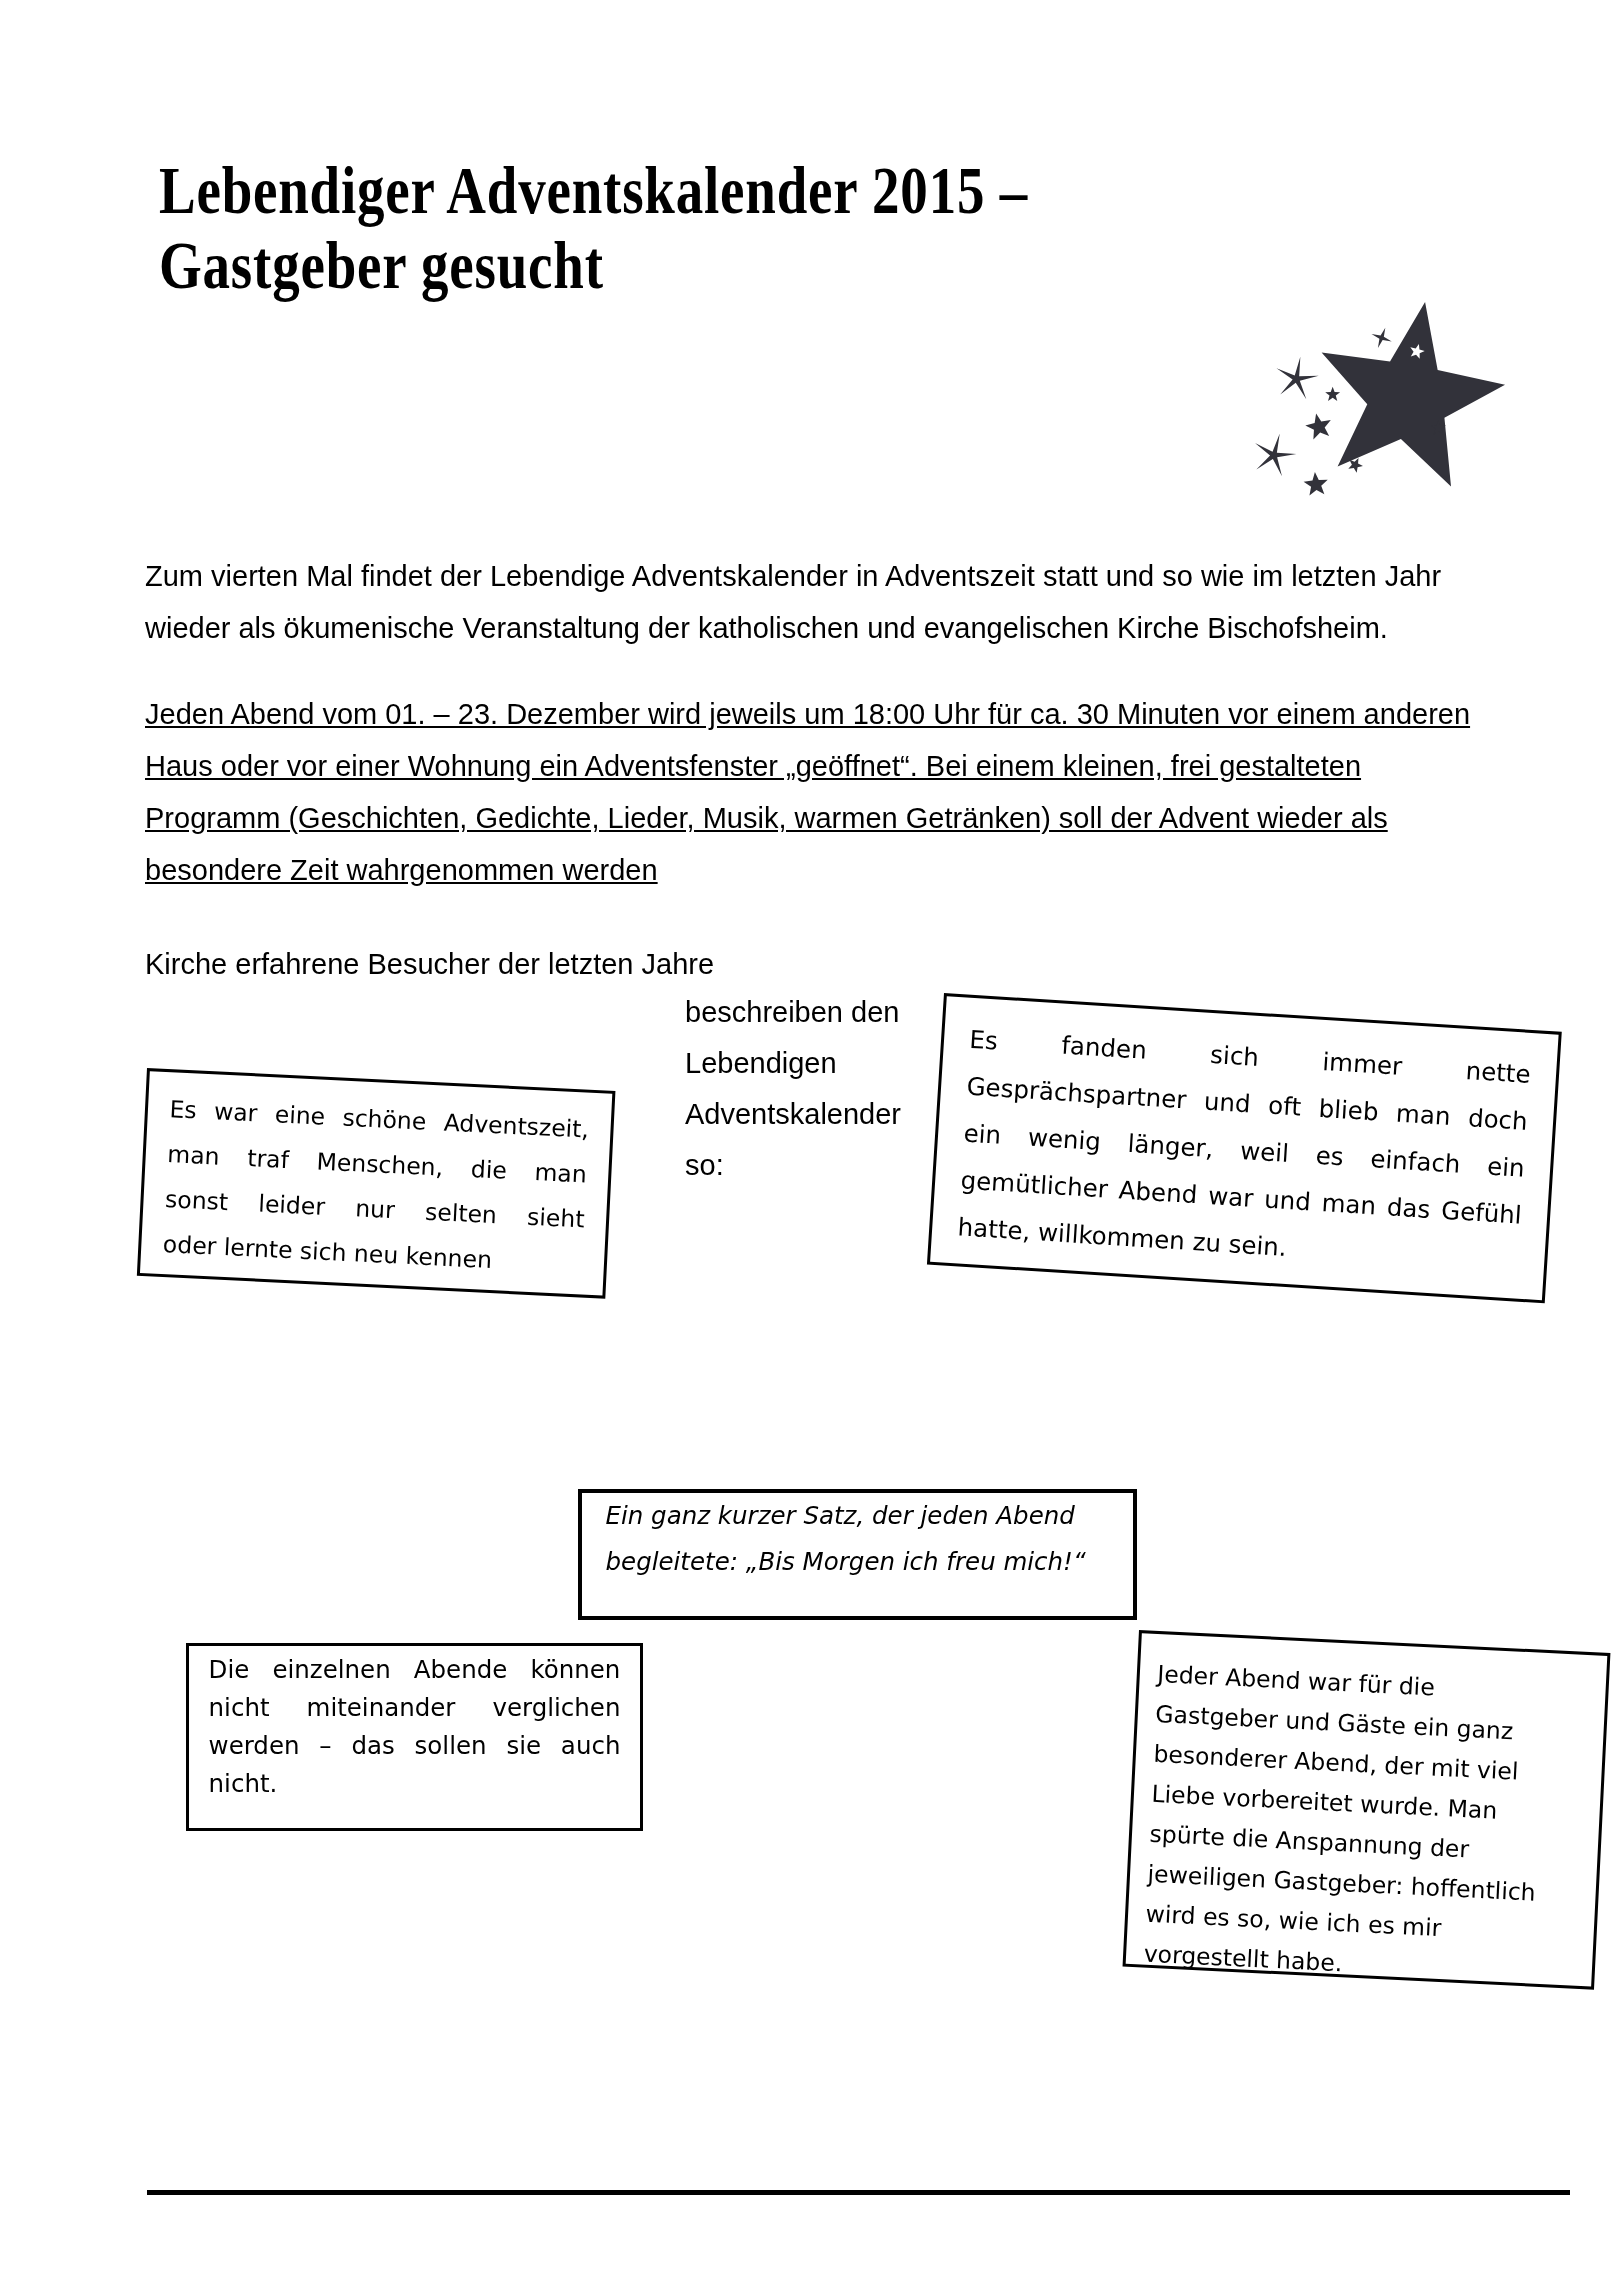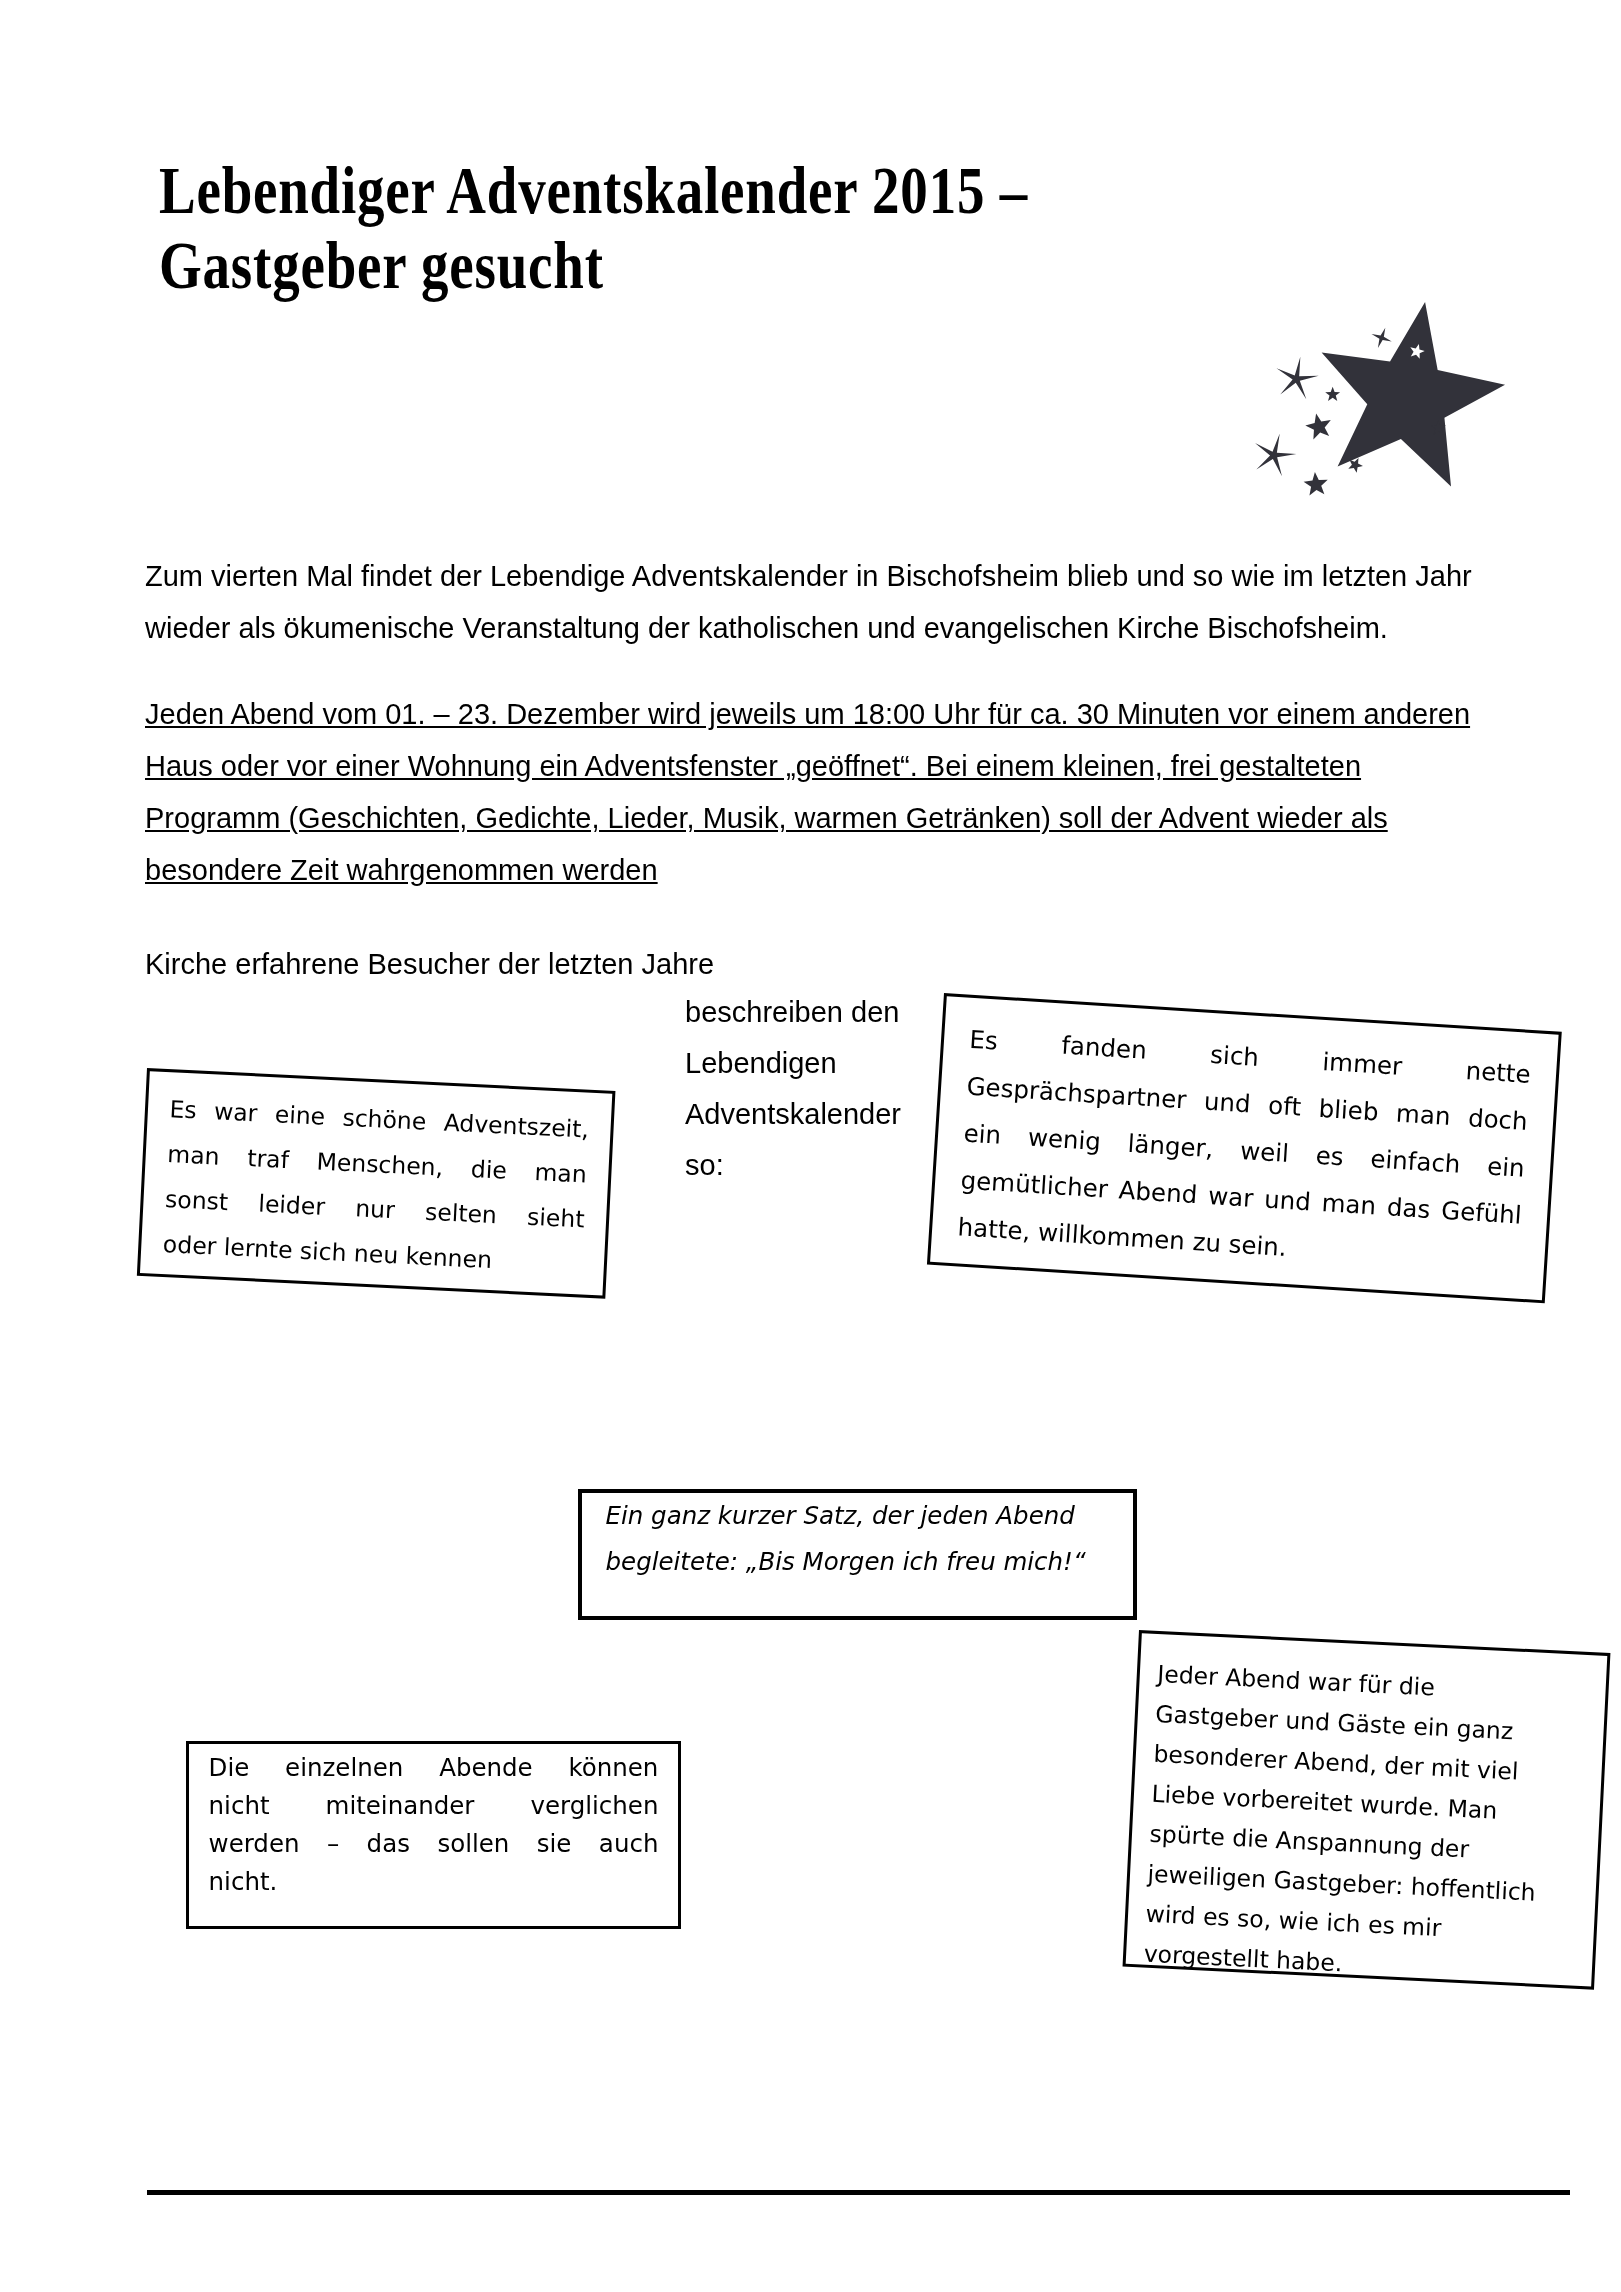--- a/index.html
+++ b/index.html
@@ -34,21 +34,21 @@
   .qpre  { white-space:pre; }
 
   #quote1 { left:147px;  top:1068px; width:469px; height:208px;
             padding:14.7px 21.6px; font-size:23.5px; line-height:45px;
             transform:rotate(2.8deg); transform-origin:left top; }
   #quote2 { left:944px;  top:993px; width:619px; height:272px;
             padding:17.6px 25.5px; font-size:24.5px; line-height:47px;
             transform:rotate(3.6deg); transform-origin:left top; }
   #quote3 { left:578px;  top:1489px; width:559px; height:131px; border-width:4.9px;
             padding:0 23.5px; font-size:24.5px; line-height:46px;font-style:italic; }
-  #quote4 { left:186px;  top:1741px; width:495px; height:188px;
+  #quote4 { left:186px;  top:1643px; width:457px; height:188px;
             padding:4.9px 19.6px; font-size:24.5px; line-height:38px; }
   #quote5 { left:1139px; top:1630px; width:472px; height:337px;
             padding:19.6px 9.8px 0 17.6px; font-size:23.5px; line-height:40px;
             transform:rotate(2.8deg); transform-origin:left top; overflow:visible; }
 
   .star-canvas { position:absolute; left:1215px; top:279px; }
   .footer-rule { position:absolute; left:147px; top:2190px; width:1423px; height:4.9px; background:#000; }
 </style>
 </head>
 <body>
@@ -75,21 +75,21 @@
       <use href="#spark5" transform="translate(60,180) rotate(15) scale(23)"></use>
       <use href="#star5" transform="translate(143,190) rotate(25) scale(8)"></use>
       <use href="#star5" transform="translate(103,210) rotate(-5) scale(13)"></use>
       <use href="#star5" transform="translate(228,152) scale(8)"></use>
     </g>
     <g>
       <use href="#star5" transform="translate(206,74) rotate(15) scale(8)" fill="#ffffff"></use>
     </g>
   </svg>
 
-  <p class="bodytext" id="para1">Zum vierten Mal findet der Lebendige Adventskalender in Bischofsheim blieb und so wie im letzten Jahr
+  <p class="bodytext" id="para1">Zum vierten Mal findet der Lebendige Adventskalender in Adventszeit statt und so wie im letzten Jahr
 wieder als ökumenische Veranstaltung der katholischen und evangelischen Kirche Bischofsheim.</p>
 
   <p class="bodytext" id="para2">Jeden Abend vom 01. – 23. Dezember wird jeweils um 18:00 Uhr für ca. 30 Minuten vor einem anderen
 Haus oder vor einer Wohnung ein Adventsfenster „geöffnet“. Bei einem kleinen, frei gestalteten
 Programm (Geschichten, Gedichte, Lieder, Musik, warmen Getränken) soll der Advent wieder als
 besondere Zeit wahrgenommen werden</p>
 
   <p class="bodytext" id="para3">Kirche erfahrene Besucher der letzten Jahre</p>
 
   <p class="bodytext" id="wrapcol">beschreiben den

